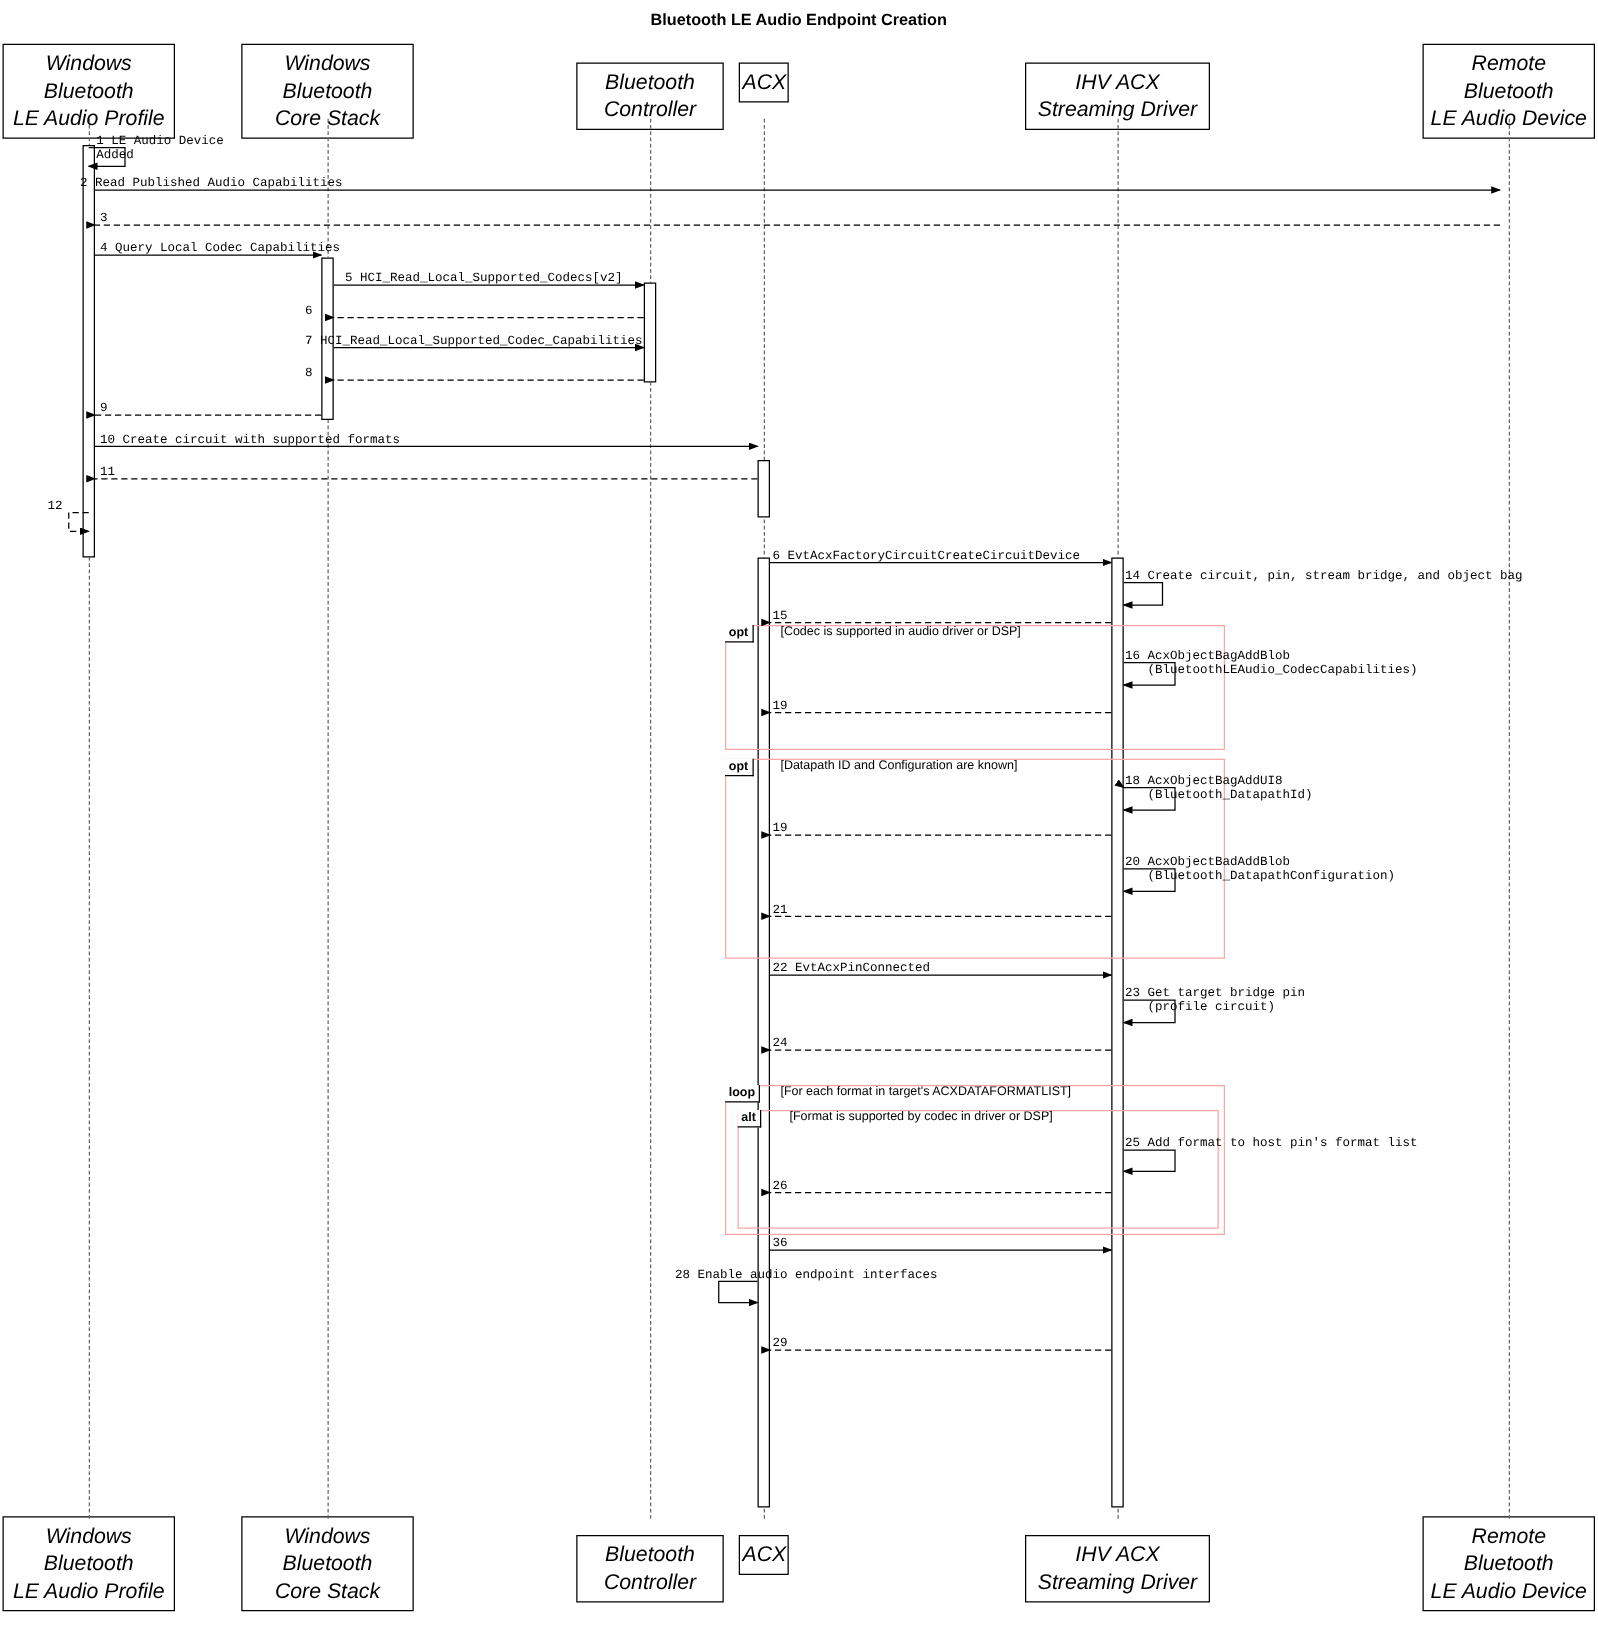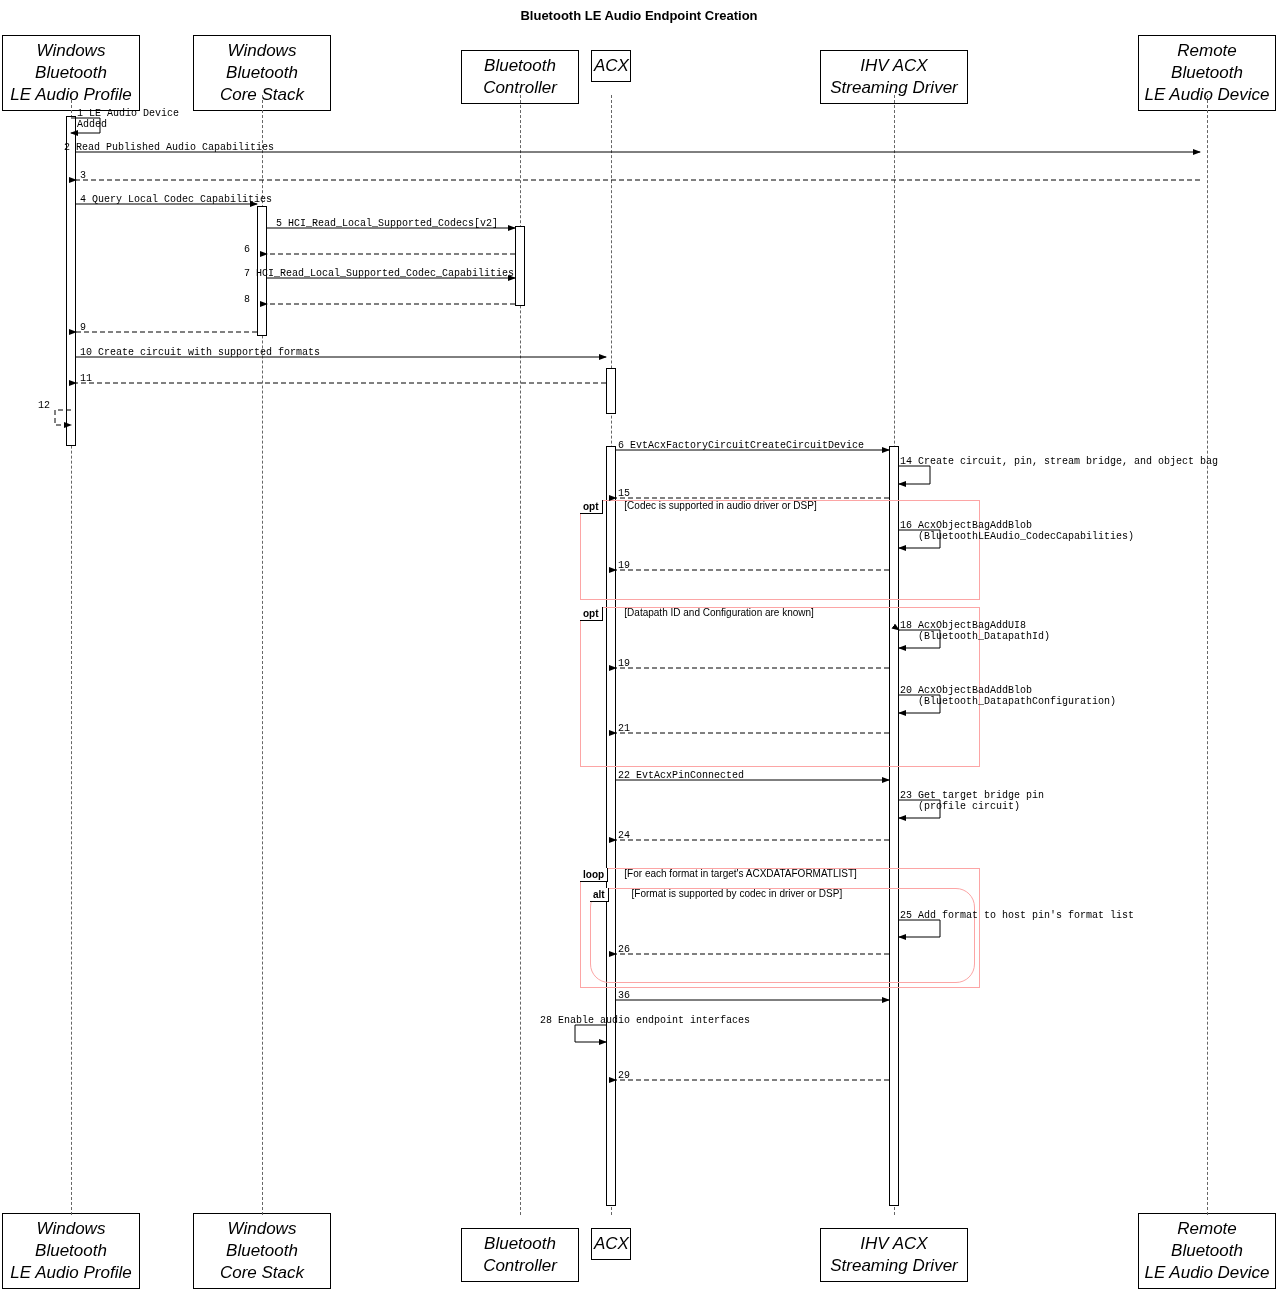--- a/index.html
+++ b/index.html
@@ -144,21 +144,21 @@
   <div class="fragment" style="left:580px;top:607px;width:400px;height:160px;">
     <div class="fragment-label">opt</div>
     <span class="fragment-condition">&nbsp;&nbsp;&nbsp;[Datapath ID and Configuration are known]</span>
   </div>
 
   <div class="fragment" style="left:580px;top:868px;width:400px;height:120px;">
     <div class="fragment-label">loop</div>
     <span class="fragment-condition">&nbsp;&nbsp;&nbsp;[For each format in target's ACXDATAFORMATLIST]</span>
   </div>
 
-  <div class="fragment" style="left:590px;top:888px;width:385px;height:95px;border-radius:19px;">
+  <div class="fragment" style="left:590px;top:888px;width:385px;height:95px;">
     <div class="fragment-label">alt</div>
     <span class="fragment-condition">&nbsp;&nbsp;[Format is supported by codec in driver or DSP]</span>
   </div>
 
   <svg class="arrows">
     <defs>
       <marker id="arrow" markerWidth="8" markerHeight="8" refX="7" refY="3" orient="auto">
         <path d="M0,0 L0,6 L8,3 z" fill="#000"></path>
       </marker>
       <marker id="arrow-open" markerWidth="8" markerHeight="8" refX="7" refY="3" orient="auto">

